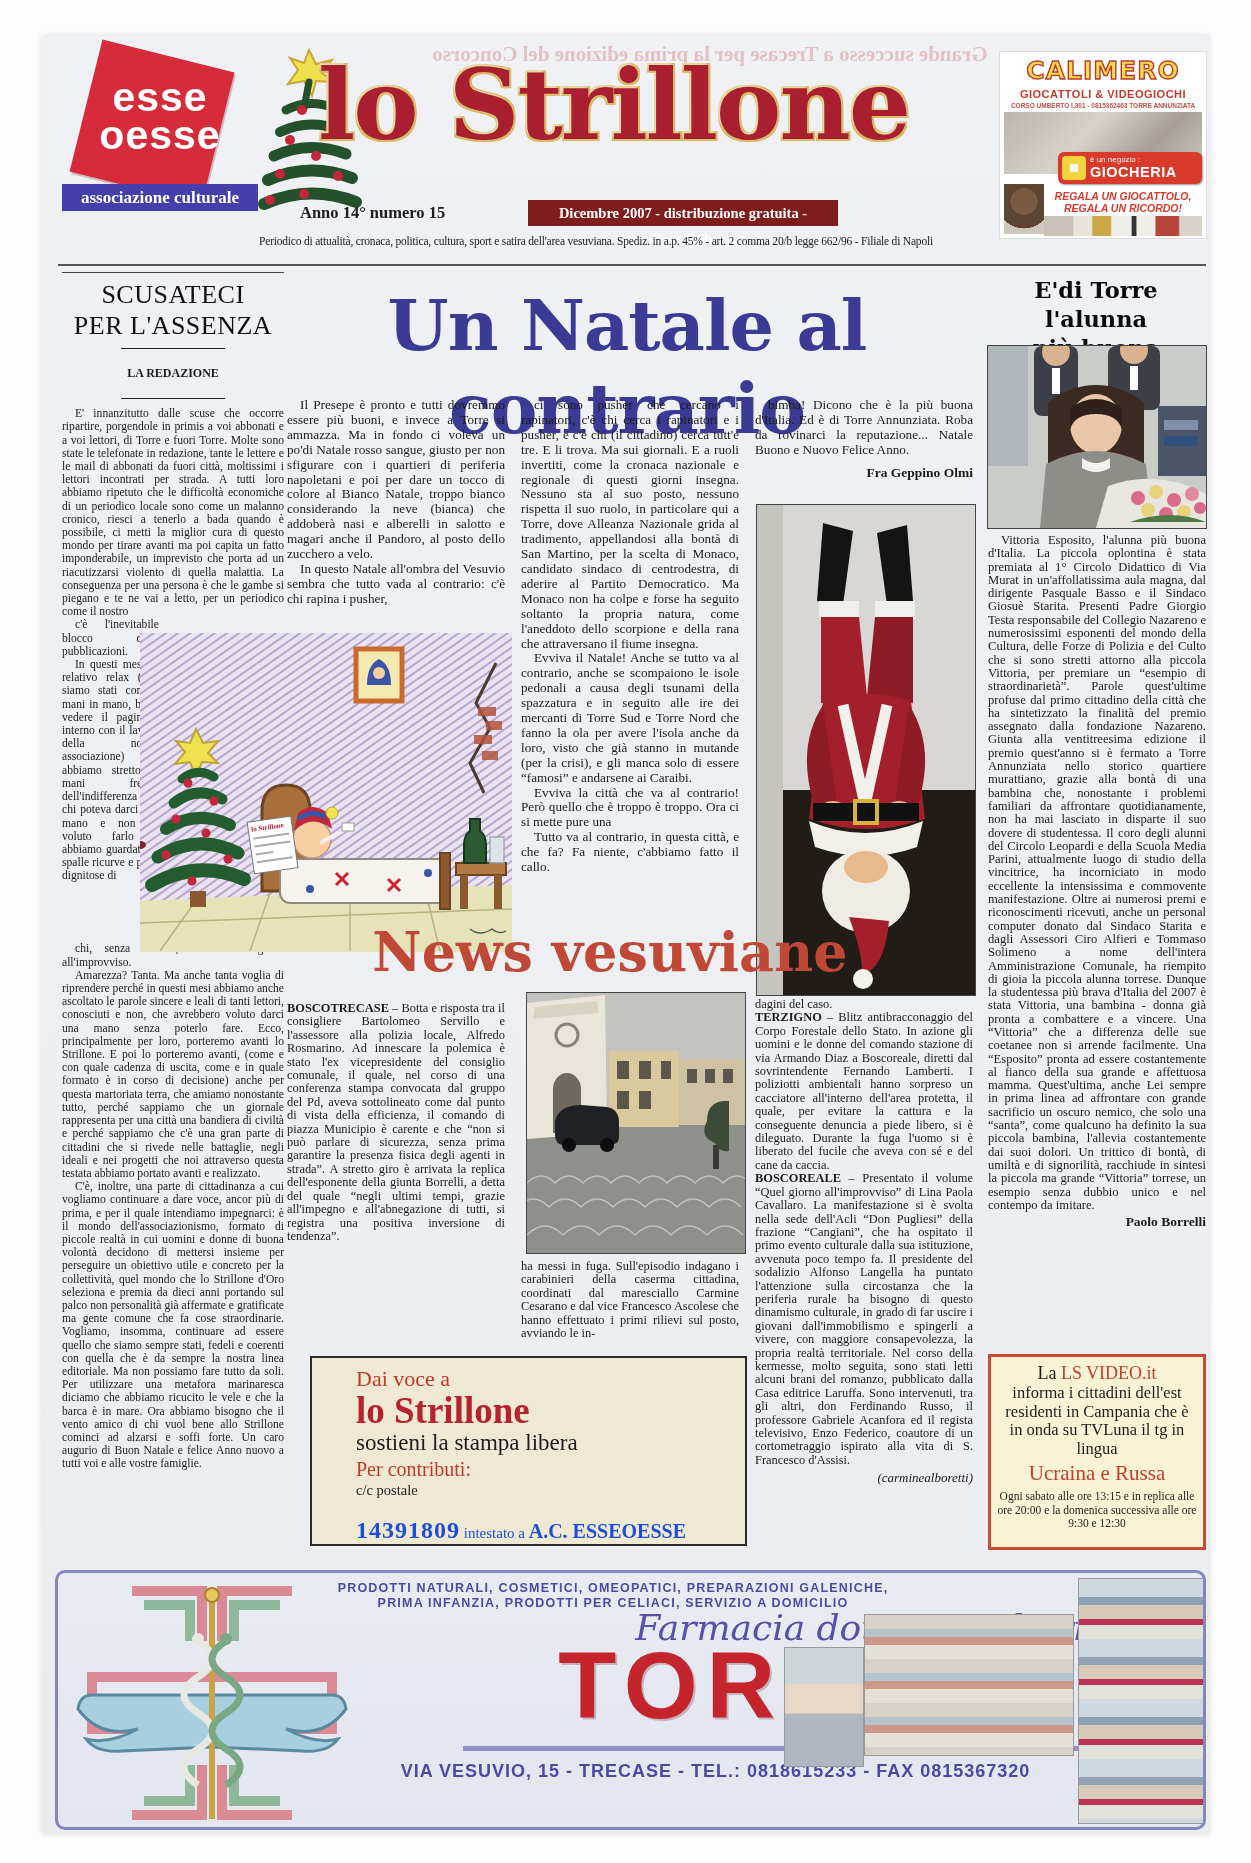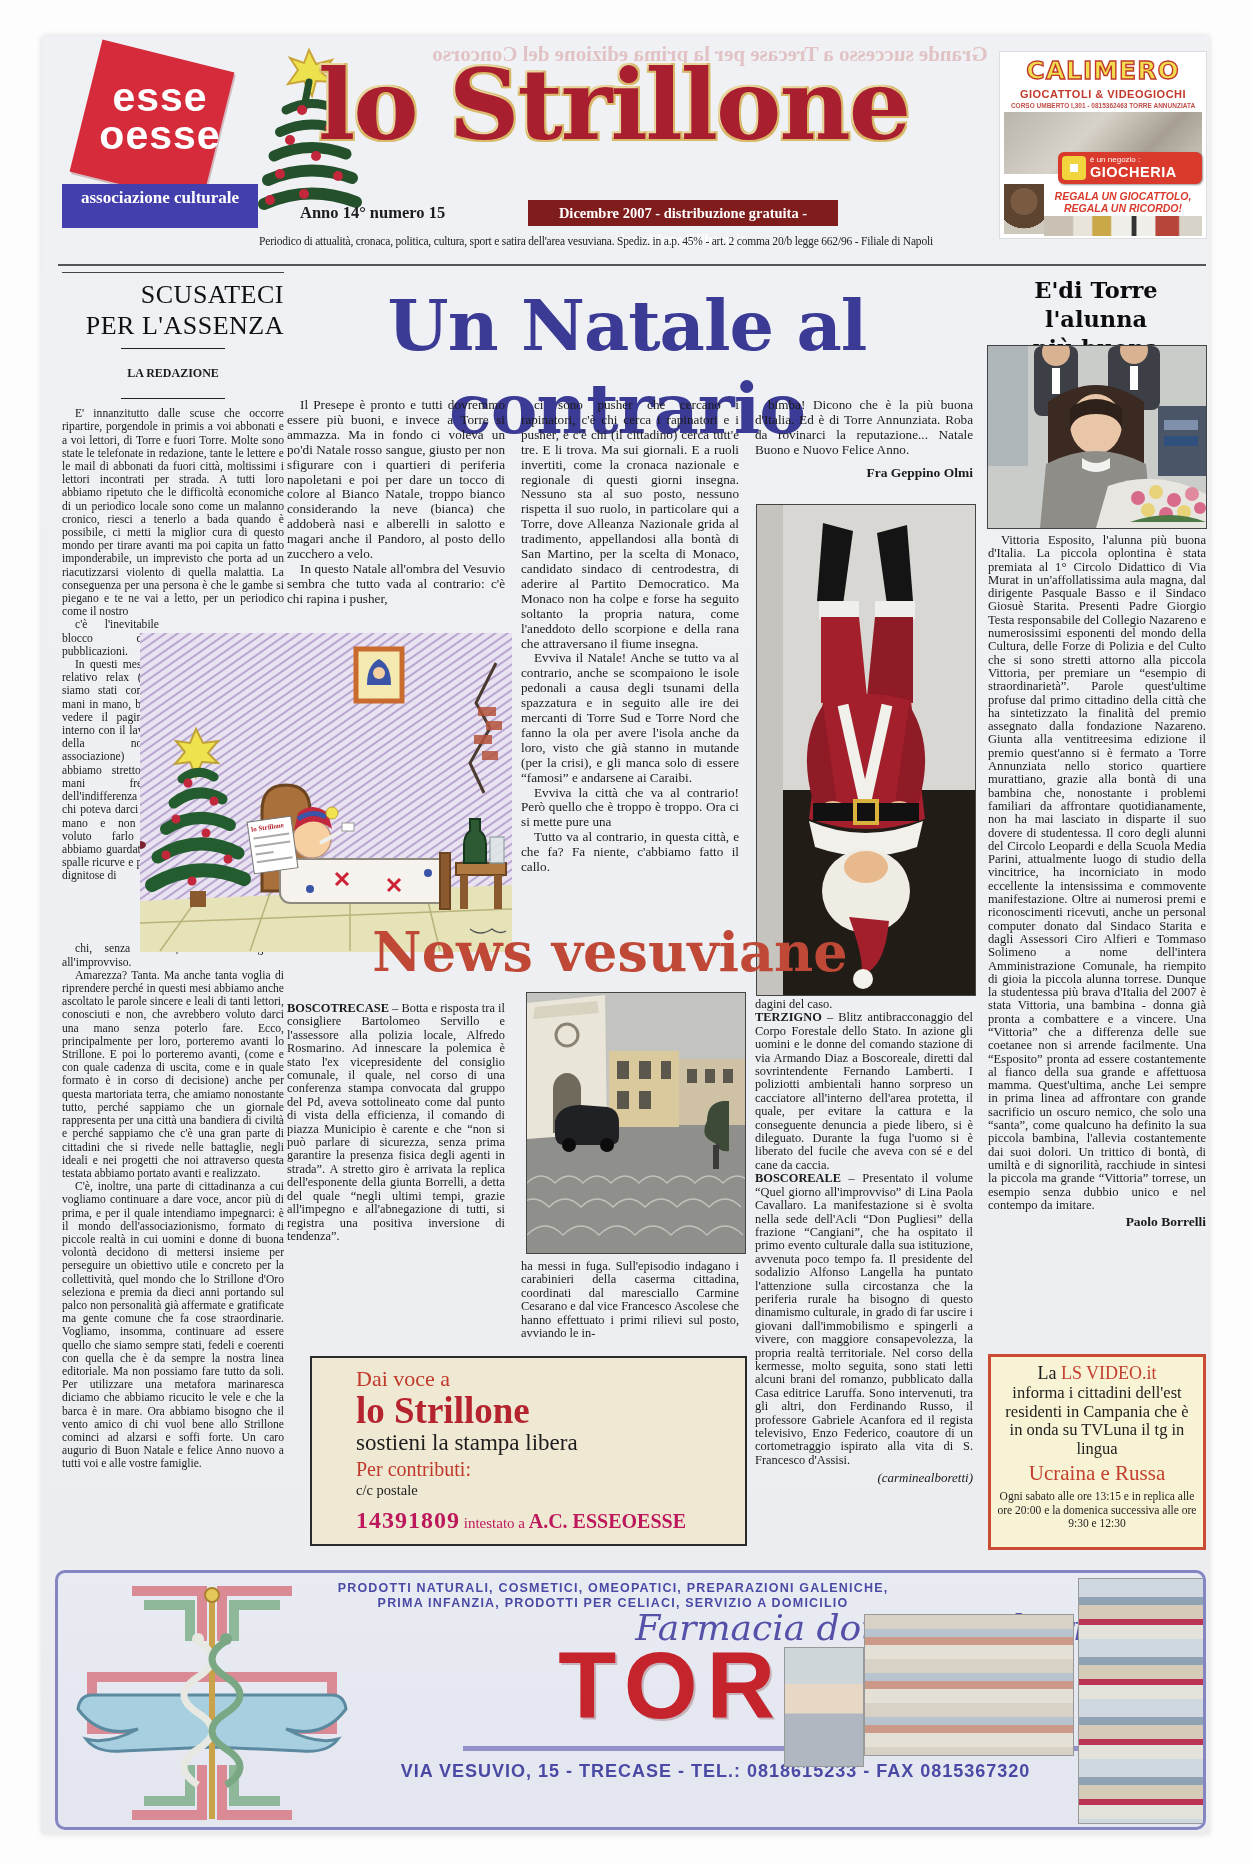--- a/index.html
+++ b/index.html
@@ -7,21 +7,21 @@
        font-family:"Liberation Serif","DejaVu Serif",serif;}
   .abs{position:absolute;}
   #paper{left:42px;top:36px;width:1167px;height:1798px;background:linear-gradient(180deg,#eff1f4 0%,#edeff2 55%,#eaecef 100%);box-shadow:0 0 6px rgba(0,0,0,.15);}
   .ghost{left:360px;top:42px;width:700px;transform:scaleX(-1);color:#c4595a;opacity:.30;
          font-weight:bold;font-size:21px;white-space:nowrap;text-align:center;}
   
   .logo{left:62px;top:50px;width:196px;height:168px;}
   .diamond{position:absolute;left:22px;top:4px;width:136px;height:136px;background:#d52b3a;transform:rotate(14deg);box-shadow:2px 2px 0 rgba(120,20,30,.25);}
   .logotext{position:absolute;left:0;top:28px;width:196px;text-align:center;color:#fff;
             font-family:"Liberation Sans",sans-serif;font-weight:bold;font-size:41px;line-height:38px;letter-spacing:1px;}
-  .logoband{position:absolute;left:0;top:134px;width:196px;height:44px;background:#4340ae;color:#fff;
+  .logoband{position:absolute;left:0;top:134px;width:196px;height:27px;background:#4340ae;color:#fff;
             font-size:17px;font-weight:bold;text-align:center;line-height:27px;font-family:"Liberation Serif",serif;}
   .mast-title{left:318px;top:56px;font-size:98px;font-weight:bold;color:#a91f30;letter-spacing:-2px;line-height:1;
       font-family:"DejaVu Serif",serif;
       text-shadow:2px 2px 0 #d9b96a,-2px -2px 0 #e7d79e,2px -2px 0 #d9b96a,-2px 2px 0 #d9b96a;}
   .anno{left:300px;top:203px;font-size:16.5px;font-weight:bold;color:#1d1d1d;}
   .datebar{left:528px;top:200px;width:310px;height:26px;background:#7f1d1d;color:#fff;
            font-weight:bold;font-size:14.5px;text-align:center;line-height:26px;}
   .tagline{left:225px;top:235px;width:742px;text-align:center;font-size:11.5px;letter-spacing:-.2px;color:#222;}
   .mastrule{left:58px;top:264px;width:1148px;height:2px;background:#555;}
   
@@ -42,21 +42,21 @@
   .cal-slogan{position:absolute;left:40px;top:138px;width:166px;text-align:center;color:#d93a2b;
       font-family:"Liberation Sans",sans-serif;font-weight:bold;font-style:italic;font-size:10.5px;line-height:12px;}
   .cal-photo2{position:absolute;left:4px;top:132px;width:40px;height:50px;background:radial-gradient(circle at 50% 35%,#7a5b41 0 35%,#5d4430 36% 70%,#cfc9bd 71%);}
   .cal-photo3{position:absolute;left:44px;top:164px;width:158px;height:20px;
      background:linear-gradient(90deg,#c9c2b4 0 18%,#e8e4da 19% 30%,#caa84a 31% 42%,#f0eee8 43% 55%,#333 56% 58%,#f0eee8 59% 70%,#b8453a 71% 85%,#d8d3c9 86% 100%);}
   
   .jcol{text-align:justify;color:#1b1b1b;}
   .jcol p{margin:0;text-indent:13px;}
   .leftwrap{left:62px;top:272px;width:222px;height:1292px;overflow:hidden;}
   .leftrule{width:100%;height:1px;background:#444;margin-bottom:6px;}
-  .lefttitle{text-align:right;font-size:26px;line-height:31px;color:#111;letter-spacing:.5px;}
+  .lefttitle{text-align:center;font-size:26px;line-height:31px;color:#111;letter-spacing:.5px;}
   .leftby{text-align:center;margin:7px 0 8px 0;}
   .leftby span{display:inline-block;font-weight:bold;font-size:12px;border-top:1.5px solid #222;border-bottom:1.5px solid #222;padding:18px 6px;}
   .leftbody{font-size:11.6px;line-height:13.2px;}
   .narrow{width:97px;min-height:324px;}
   .m-title{left:287px;top:284px;width:680px;text-align:center;color:#3b3a94;font-weight:bold;font-size:70px;
            font-family:"DejaVu Serif",serif;letter-spacing:-1px;}
   .mainbody{font-size:13.2px;line-height:14.9px;}
   .mcol1{left:287px;top:398px;width:218px;height:226px;overflow:hidden;}
   .mcol2{left:521px;top:398px;width:218px;height:520px;overflow:hidden;}
   .mcol3{left:755px;top:398px;width:218px;}
@@ -79,21 +79,21 @@
   .girl{left:988px;top:346px;width:218px;height:182px;background:#c9ccc9;}
   .rbody{left:988px;top:534px;width:218px;height:812px;overflow:hidden;font-size:12.6px;line-height:13.3px;}
   .paolo{font-weight:bold;text-align:right;font-size:13.5px;margin-top:3px;}
   
   .appeal{left:310px;top:1356px;width:437px;height:190px;background:#efe9d3;border:2px solid #2b2b2b;box-sizing:border-box;padding-left:44px;}
   .ap1{color:#c0392b;font-size:22px;margin-top:8px;}
   .ap2{color:#b5232e;font-weight:bold;font-size:37px;line-height:38px;}
   .ap3{color:#1d1d1d;font-size:23px;line-height:26px;}
   .ap4{color:#c0392b;font-size:20px;line-height:26px;}
   .ap5{color:#1d1d1d;font-size:14.5px;line-height:17px;}
-  .ap6{color:#be185d;font-size:15px;margin-top:8px;}
+  .ap6{color:#1d4ed8;font-size:15px;margin-top:18px;}
   .ap6 b.num{font-size:24px;letter-spacing:1px;}
   .ap6 b.ac{font-size:20px;}
   
   .lsv{left:988px;top:1354px;width:218px;height:196px;background:#f8f3d4;border:3px solid #cc4b33;box-sizing:border-box;text-align:center;color:#1d1d1d;}
   .lsv1{font-size:18px;margin-top:6px;}
   .lsv1 .brand{color:#c3402e;}
   .lsv2{font-size:16.5px;line-height:18.5px;padding:0 6px;}
   .lsv3{color:#c3402e;font-size:21px;margin:3px 0 4px 0;}
   .lsv4{font-size:11.5px;line-height:13.5px;padding:0 6px;}
   

